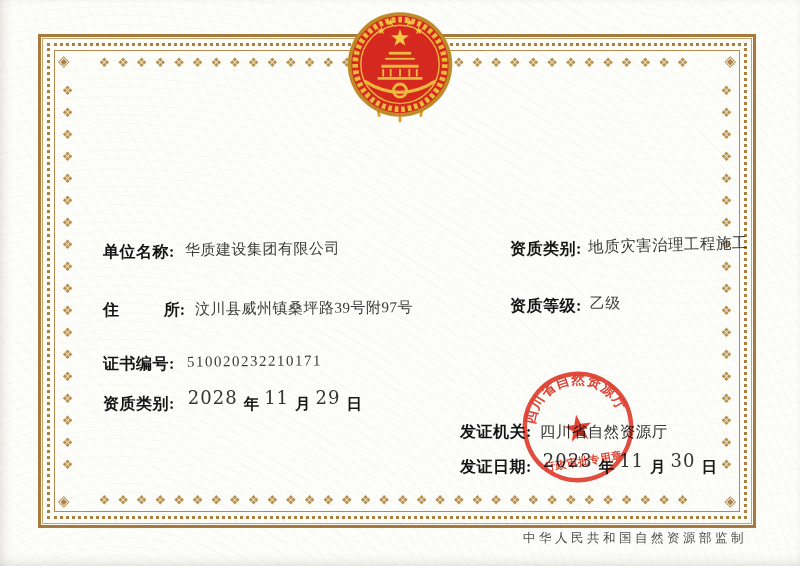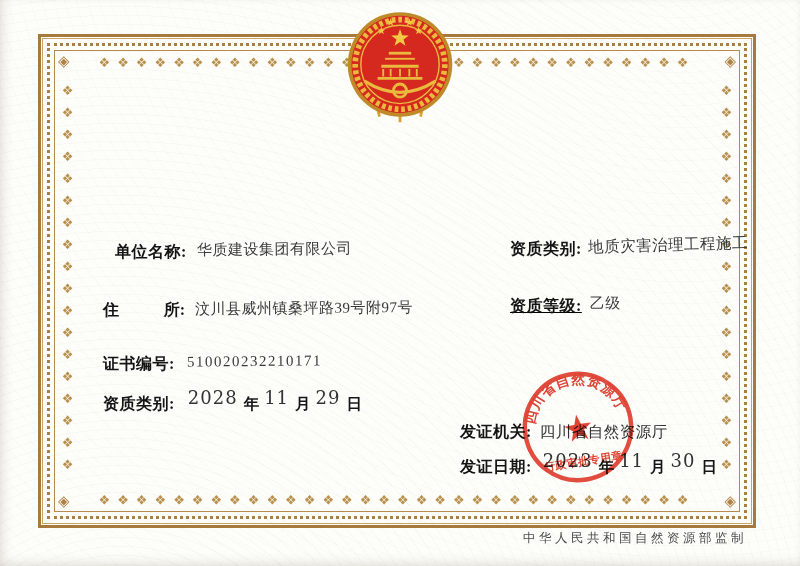--- a/index.html
+++ b/index.html
@@ -33,24 +33,24 @@
     font-size:31px;font-weight:700;letter-spacing:2px;color:#483c0e;
     text-shadow:0 1px 0 rgba(130,115,50,.35);}
   
   .row{position:absolute;white-space:nowrap;}
   .lbl{font-weight:700;font-size:16px;color:#141414;letter-spacing:.5px;}
   .val{font-size:15px;color:#3a3a3a;letter-spacing:.5px;}
   .typed{display:inline-block;transform:translateY(-3px) rotate(-.6deg);}
   .addr-lbl{display:inline-flex;width:82px;justify-content:space-between;font-weight:700;font-size:16px;color:#141414;}
   .num{display:inline-block;transform:translateY(-5px);margin:0 6px 0 3px;font-size:18px;color:#333;letter-spacing:1px;font-family:"DejaVu Serif",serif;}
   .unit{font-weight:700;font-size:15.5px;color:#151515;margin-right:2px;}
-  .r-unit-name{left:115px;top:242px;} .r-unit-name .val{margin-left:10px;}
+  .r-unit-name{left:103px;top:242px;} .r-unit-name .val{margin-left:10px;}
   .r-category{left:510px;top:239px;} .r-category .val{margin-left:6px;display:inline-block;transform:translateY(-4px) rotate(-1.6deg);font-size:15.5px;}
   .r-address{left:103px;top:300px;} .r-address .val{margin-left:10px;display:inline-block;transform:translateY(-2px) rotate(-.5deg);}
-  .r-grade{left:510px;top:296px;text-decoration:underline;} .r-grade .val{margin-left:8px;display:inline-block;transform:translateY(-3px);}
+  .r-grade{left:510px;top:296px;} .r-grade .val{margin-left:8px;display:inline-block;transform:translateY(-3px);}
   .r-certno{left:103px;top:354px;} .r-certno .val{margin-left:12px;letter-spacing:1.5px;}
   .r-valid{left:103px;top:392px;} .r-valid .lbl{margin-right:10px;}
   .r-authority{left:460px;top:422px;z-index:2;} .r-authority .val{margin-left:8px;font-size:15.5px;color:#2e2e2e;}
   .r-issue{left:460px;top:455px;z-index:2;} .r-issue .lbl{margin-right:8px;}
   
   .seal{position:absolute;left:519px;top:368px;width:118px;height:118px;z-index:5;
     transform:rotate(-9deg);mix-blend-mode:multiply;opacity:.93;}
   
   .footer{position:absolute;top:530px;right:53px;font-size:12.5px;letter-spacing:3.5px;
     color:#4b4b4b;font-weight:400;}

